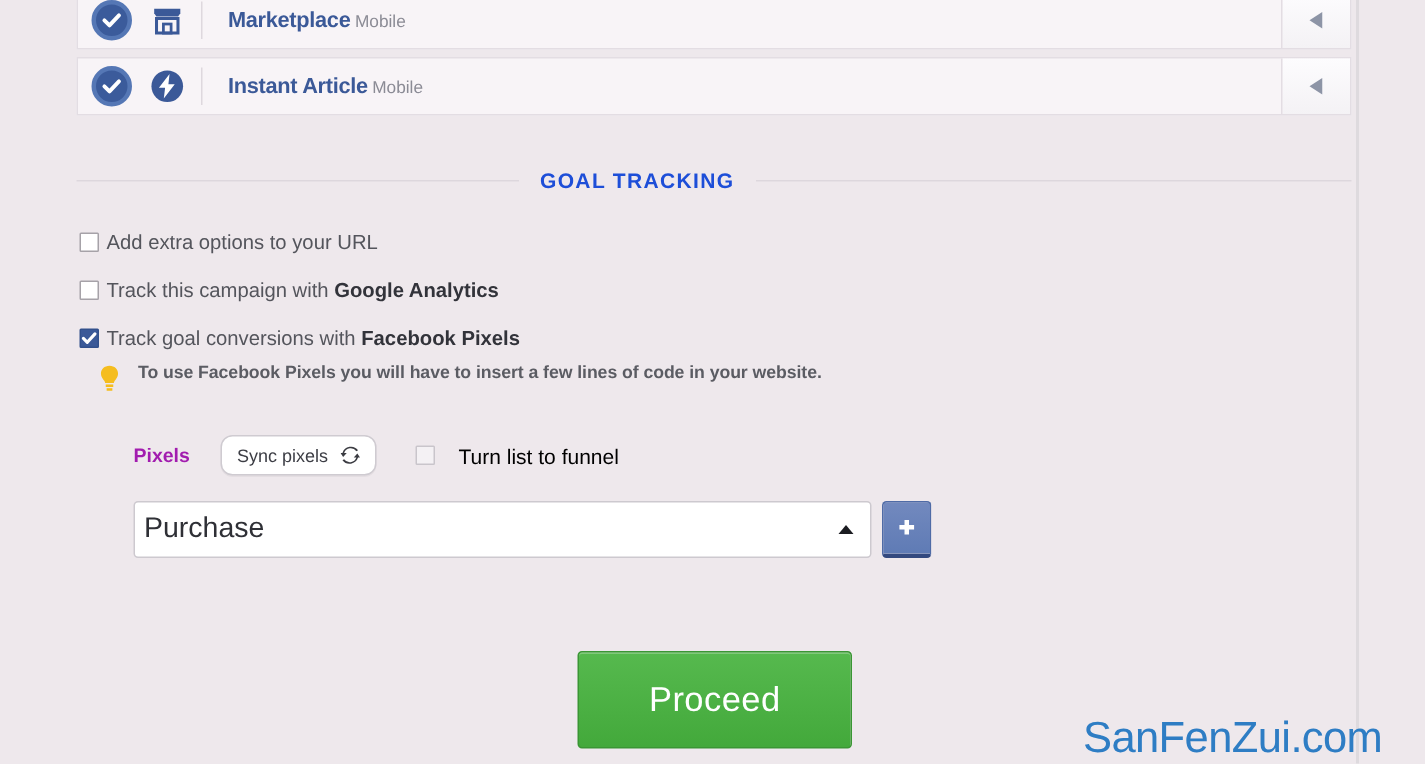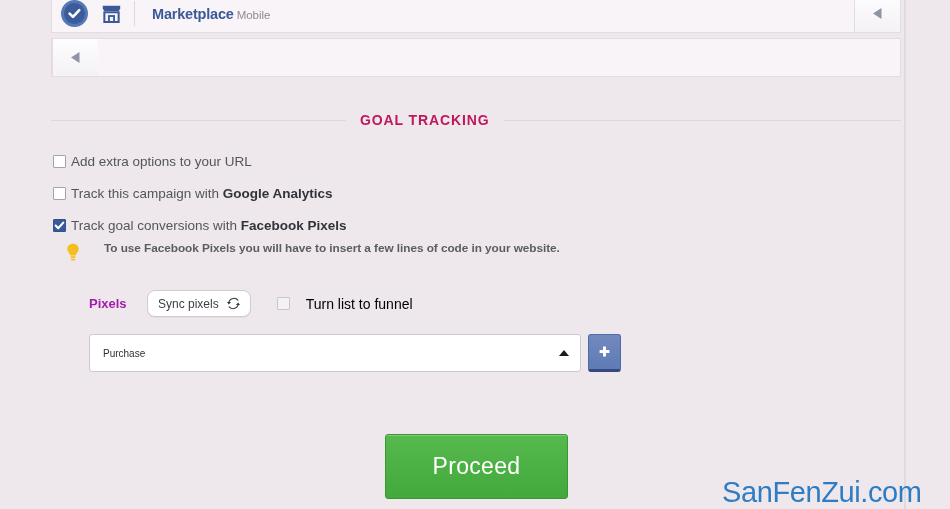--- a/index.html
+++ b/index.html
@@ -119,21 +119,21 @@
   }
   .section-header .rule {
     flex: 1 1 auto;
     height: 1px;
     background: #ddd7dd;
   }
   .section-header .rule.left { max-width: 295px; }
   .section-header .title {
     font-size: 14px;
     font-weight: bold;
-    color: #be185d;
+    color: #1d4ed8;
     letter-spacing: 0.9px;
     padding: 0 14px;
     white-space: nowrap;
   }
 
   
   .opts {
     position: absolute;
     top: 150px;
     left: 53px;
@@ -176,21 +176,21 @@
   
   .tip {
     position: absolute;
     top: 241px;
     left: 66px;
     display: flex;
     align-items: flex-start;
   }
   .tip-icon { flex: 0 0 auto; width: 22px; padding-top: 2px; }
   .tip-icon svg { display: block; }
-  .tip-body { margin-left: 16px; }
+  .tip-body { margin-left: 4px; }
   .tip-title {
     font-size: 11.8px;
     font-weight: bold;
     color: #5b5c63;
     letter-spacing: -0.05px;
     white-space: nowrap;
   }
   .tip-sub {
     font-size: 11.5px;
     color: #7c7d86;
@@ -260,23 +260,23 @@
     height: 38px;
     background: #ffffff;
     border: 1px solid #cdc9cf;
     border-radius: 3px;
     box-sizing: border-box;
     display: flex;
     align-items: center;
     cursor: pointer;
   }
   .select-value {
-    font-size: 10px;
+    font-size: 19px;
     color: #2f3036;
-    padding-left: 13px;
+    padding-left: 6px;
   }
   .select-caret {
     position: absolute;
     right: 11px;
     top: 50%;
     transform: translateY(-50%);
     width: 0;
     height: 0;
     border-left: 5px solid transparent;
     border-right: 5px solid transparent;
@@ -361,20 +361,37 @@
         </div>
       </div>
       <div class="pl-arrow-cell">
         <svg width="11" height="13" viewBox="0 0 11 13" aria-hidden="true">
           <path d="M9.5 1 L9.5 12 L1 6.5 Z" fill="#8d94a6"></path>
         </svg>
       </div>
     </div>
 
     <div class="placement-row">
+      <div class="pl-left">
+        <div class="check-badge">
+          <svg width="15" height="15" viewBox="0 0 15 15" aria-hidden="true">
+            <path d="M2.6 7.6 L6 10.9 L12.3 4.2" fill="none" stroke="#ffffff" stroke-width="2.6" stroke-linecap="round" stroke-linejoin="round"></path>
+          </svg>
+        </div>
+        <div class="pl-icon">
+          <svg width="23" height="23" viewBox="0 0 24 24" aria-hidden="true">
+            <circle cx="12" cy="12" r="11" fill="#3b5998"></circle>
+            <path d="M13.6 3.4 L6.2 13.1 h4.3 l-0.9 7.4 l7.6 -9.9 h-4.4 Z" fill="#ffffff"></path>
+          </svg>
+        </div>
+        <div class="pl-sep"></div>
+        <div class="pl-label">
+          <span>Instant Article</span><span class="pl-sublabel">Mobile</span>
+        </div>
+      </div>
       <div class="pl-arrow-cell">
         <svg width="11" height="13" viewBox="0 0 11 13" aria-hidden="true">
           <path d="M9.5 1 L9.5 12 L1 6.5 Z" fill="#8d94a6"></path>
         </svg>
       </div>
     </div>
 
   </div>
 
   <div class="section-header">

